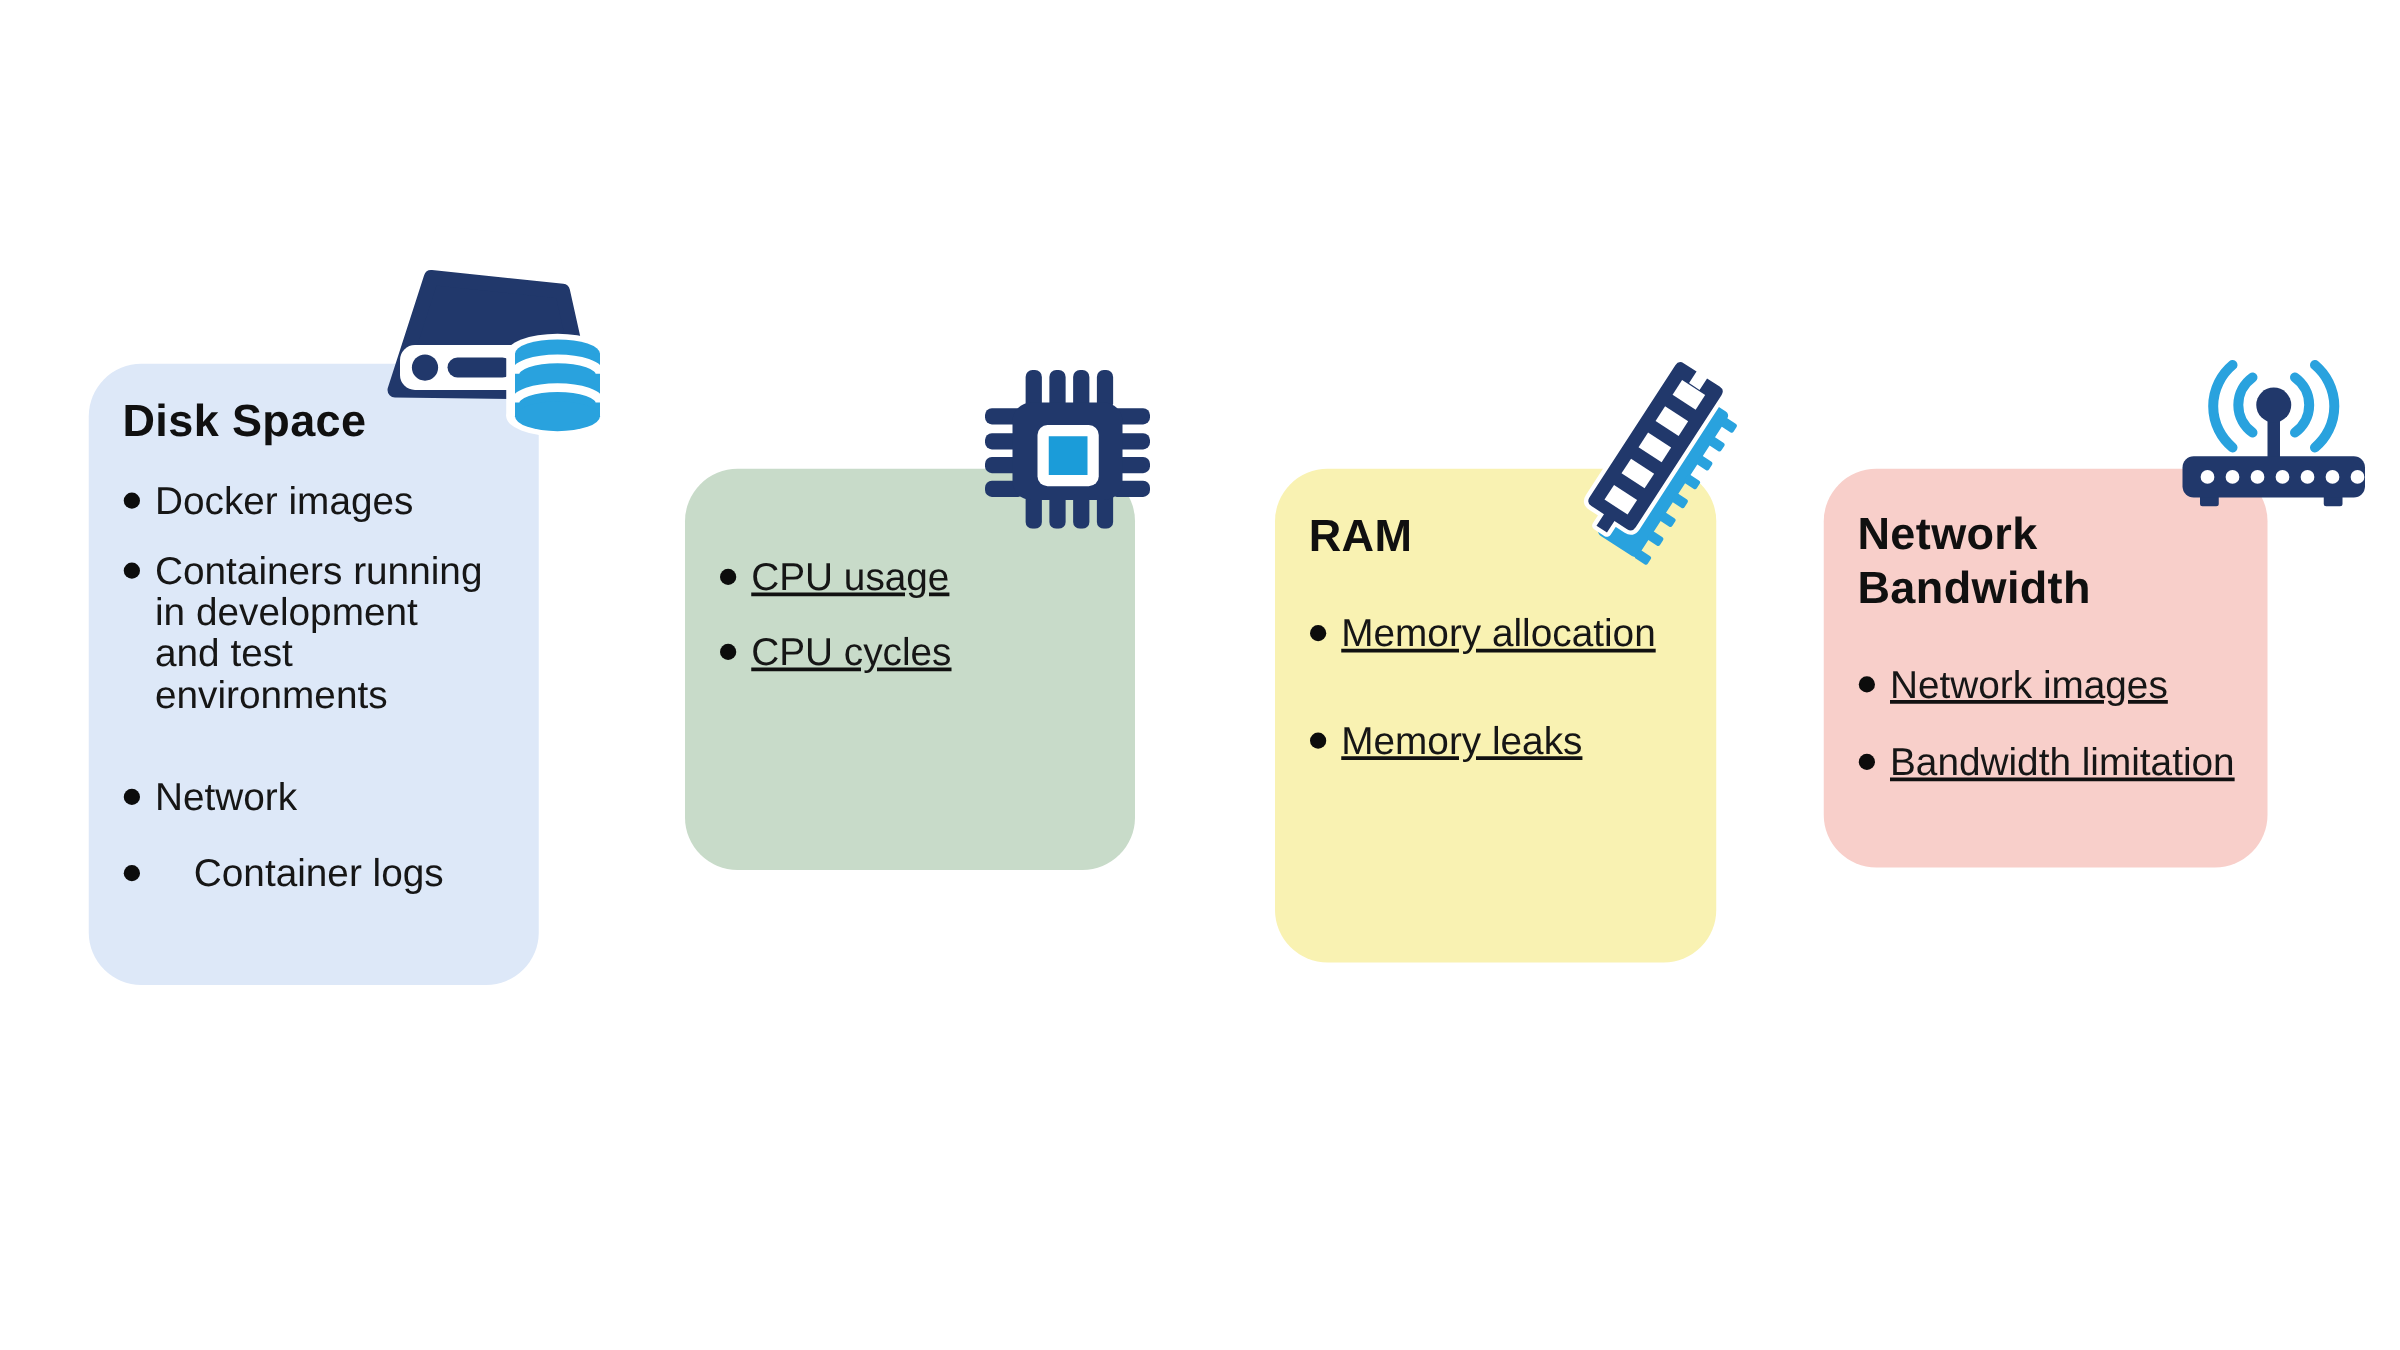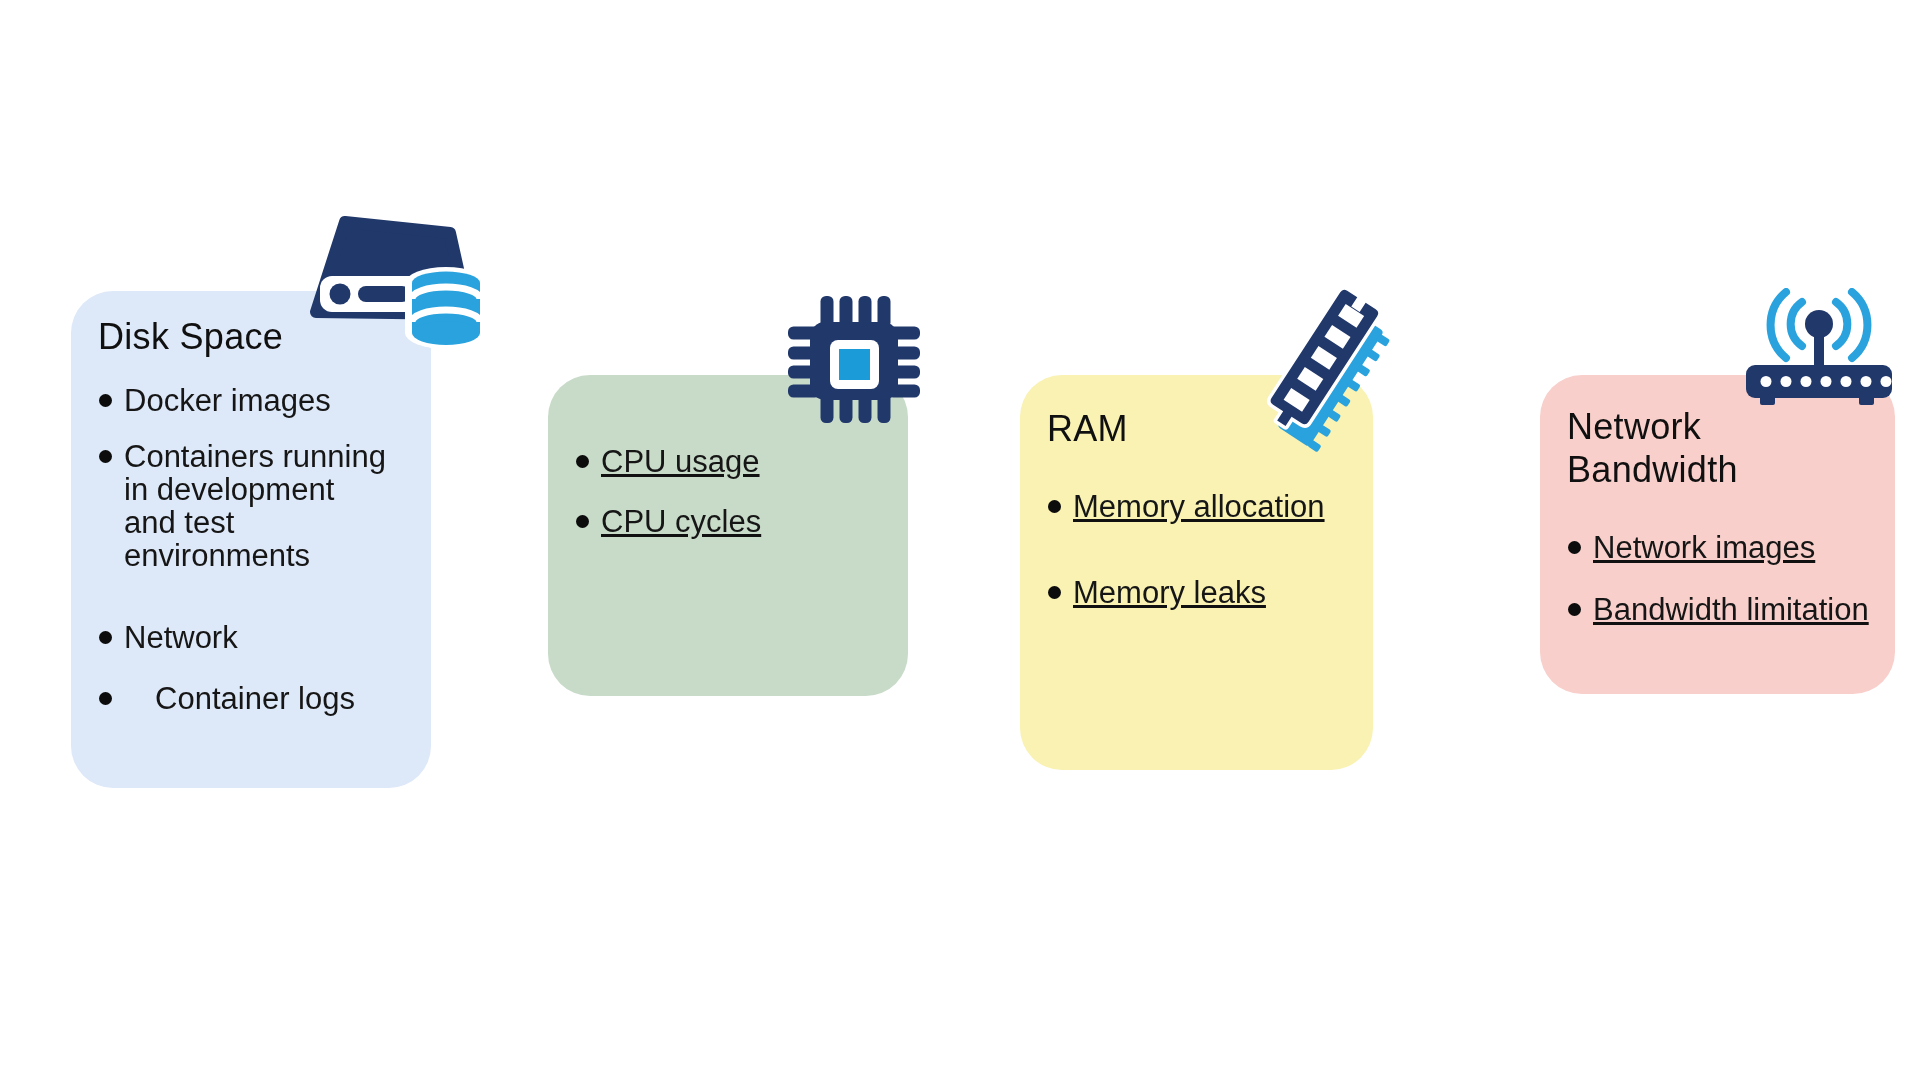--- a/index.html
+++ b/index.html
@@ -2,37 +2,37 @@
 <html><head>
 <meta charset="utf-8">
 <style>
   html,body { margin:0; padding:0; background:#ffffff; }
   #canvas {
     position:relative; width:1920px; height:1080px; overflow:hidden;
     background:#ffffff; font-family:"Liberation Sans", sans-serif; color:#111;
   }
   .card { position:absolute; border-radius:42px; box-sizing:border-box; }
   .card h2 {
-    margin:0; font-size:36px; line-height:43px; font-weight:400;
+    margin:0; font-size:36px; line-height:43px; font-weight:700;
     letter-spacing:0.3px; color:#101010;
   }
   .card ul { list-style:none; margin:26px 0 0 0; padding:0; }
   .card li {
     position:relative; padding-left:26px; font-size:31px; line-height:33px;
     color:#161616;
   }
   .card li::before {
     content:""; position:absolute; left:1px; top:10px; width:13px; height:13px;
     border-radius:50%; background:#0c0c0c;
   }
   
   .card-disk { left:71px;  top:291px; width:360px; height:497px; padding:24px 28px 0 27px; }
   .card-cpu  { left:548px; top:375px; width:360px; height:321px; padding:30px 24px 0 27px; }
   .card-ram  { left:1020px;top:375px; width:353px; height:395px; padding:32px 24px 0 27px; }
-  .card-net  { left:1540px;top:375px; width:355px; height:319px; padding:30px 20px 0 27px; }
+  .card-net  { left:1459px;top:375px; width:355px; height:319px; padding:30px 20px 0 27px; }
   .card-cpu ul, .card-ram ul, .card-net ul { margin-top:40px;text-decoration:underline; }
   .card-disk li { max-width:262px; }
   .mt23 { margin-top:23px; } .mt27 { margin-top:27px; } .mt28 { margin-top:28px;text-align:center; }
   .mt29 { margin-top:29px; } .mt49 { margin-top:49px; } .mt53 { margin-top:53px; }
   .icon { position:absolute; }
   .icon-disk   { left:300px;  top:206px; }
   .icon-cpu    { left:788px;  top:296px; }
   .icon-ram    { left:1245px; top:280px; }
   .icon-router { left:1742px; top:288px; }
 </style>

